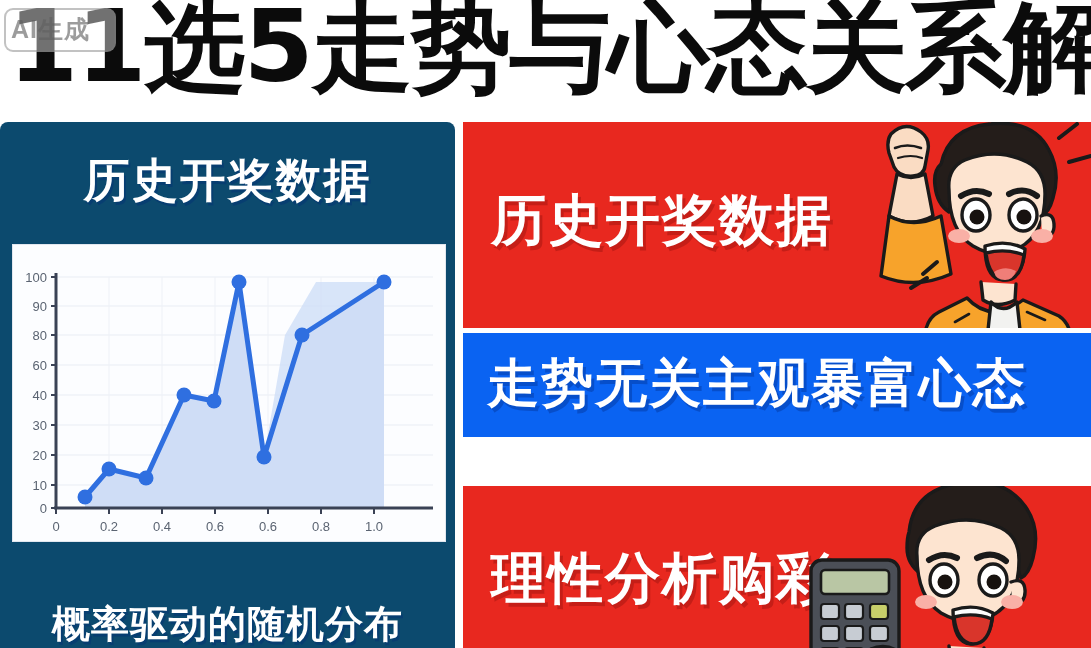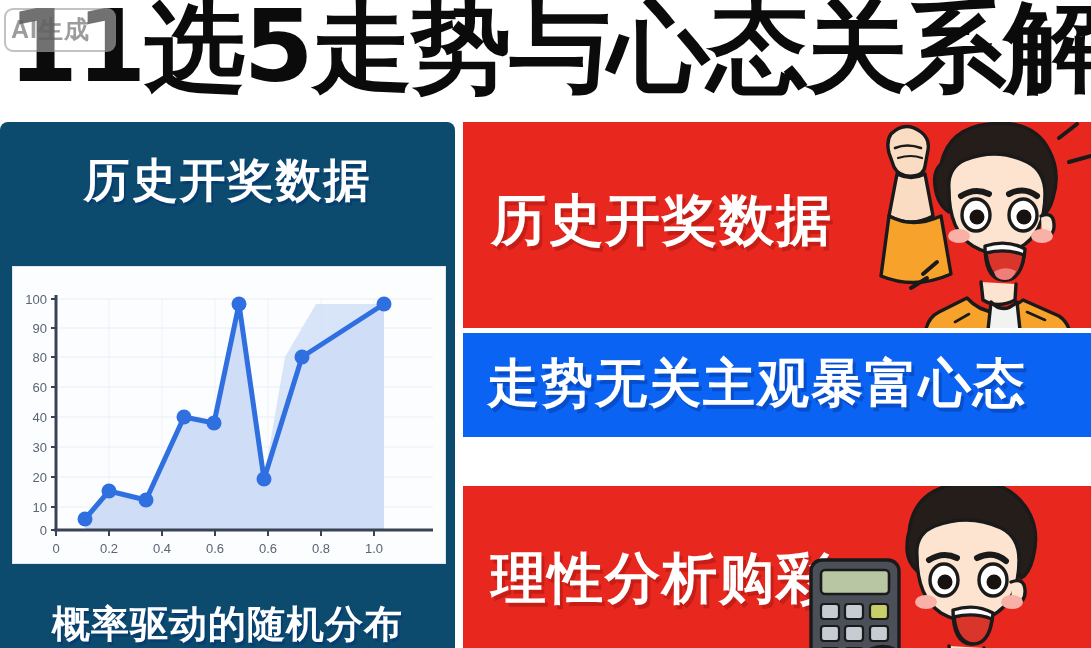--- a/index.html
+++ b/index.html
@@ -31,21 +31,21 @@
   .panel-left-title{position:absolute;left:0;top:28px;width:455px;
       text-align:center;color:#ffffff;font-size:46px;font-weight:900;
       letter-spacing:2px;text-shadow:2px 3px 0 rgba(0,40,120,.35);
       font-family:"DejaVu Sans","Liberation Sans",sans-serif;}
   .panel-left-caption{position:absolute;left:0;bottom:12px;width:455px;
       text-align:center;color:#ffffff;font-size:38px;font-weight:900;
       letter-spacing:1px;text-shadow:2px 3px 0 rgba(0,40,120,.35);
       font-family:"DejaVu Sans","Liberation Sans",sans-serif;}
 
   
-  .chart-card{position:absolute;left:12px;top:144px;width:432px;height:296px;
+  .chart-card{position:absolute;left:12px;top:122px;width:432px;height:296px;
               background:#fcfdff;border:1px solid #e2e7ef;}
   .chart-svg{display:block;width:432px;height:296px;}
   .tick-lbl{font-family:"Liberation Sans","DejaVu Sans",sans-serif;
             font-size:13px;fill:#5b6472;}
   .tick-lbl-x{font-family:"Liberation Sans","DejaVu Sans",sans-serif;
             font-size:13px;fill:#5b6472;text-anchor:middle;}
 
   
   .panel-r1{left:463px;top:122px;width:628px;height:206px;background:#e8281f;}
   .panel-r2{left:463px;top:333px;width:686px;height:104px;background:#0a63f2;}

